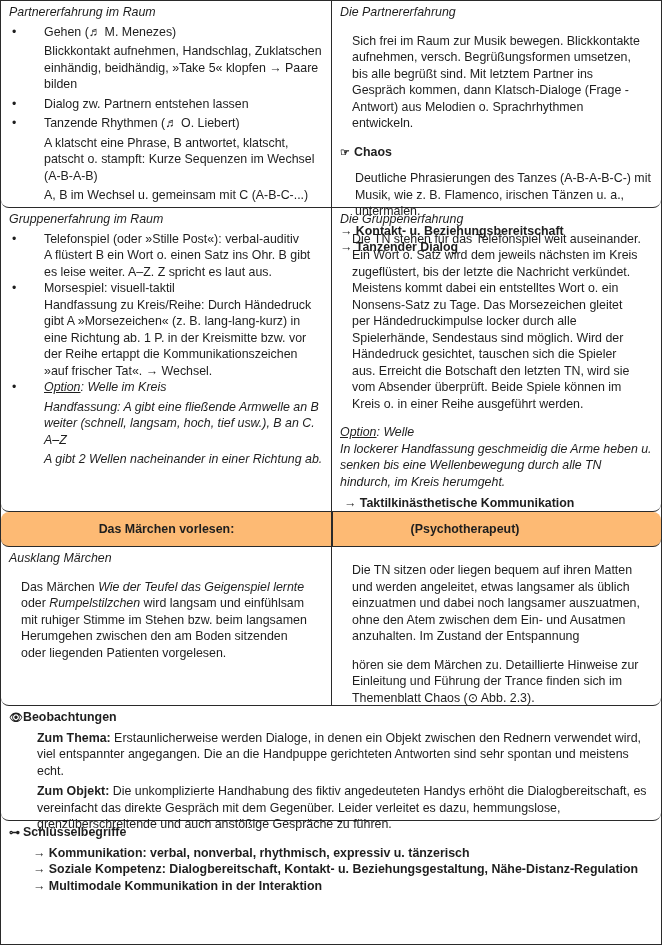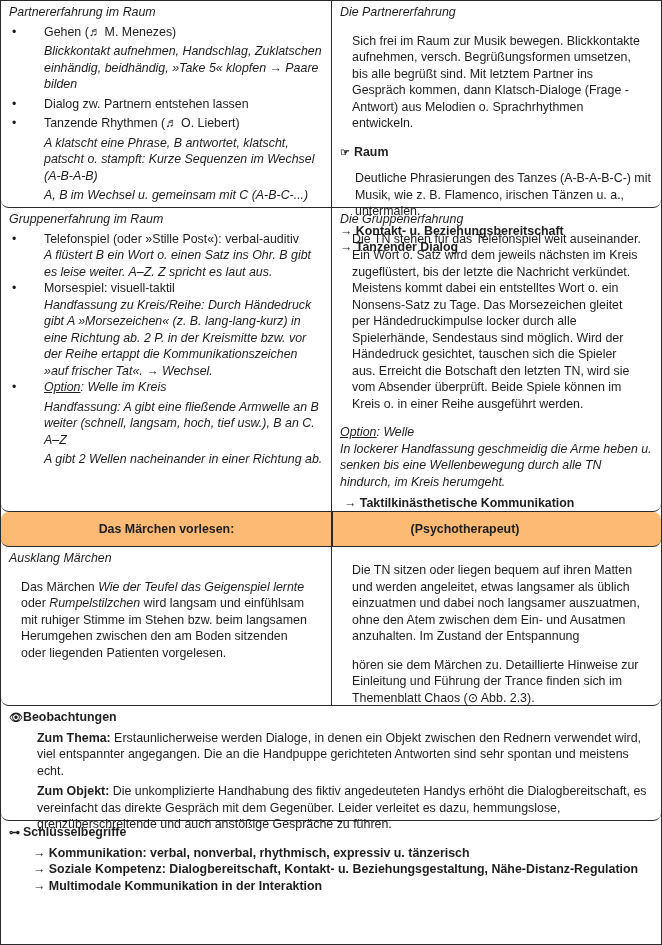--- a/index.html
+++ b/index.html
@@ -16,21 +16,21 @@
     border: 1px solid #2a2a2a;
   }
   .row { position: absolute; left: 0; width: 660px; box-sizing: border-box; border-radius: 8px; }
   .row.bordered { border-bottom: 1.5px solid #2a2a2a; }
   .col { position: absolute; top: 0; bottom: 0; box-sizing: border-box; }
   .col.left { left: 0; width: 331px; border-right: 1.5px solid #2a2a2a; padding: 3px 8px 0 8px; }
   .col.right { left: 331px; width: 329px; padding: 3px 8px 0 8px; }
   .sec-title { font-style: italic; margin-bottom: 3px; }
   .bullet { position: relative; padding-left: 35px; }
   .bullet .dot { position: absolute; left: 3px; top: 0; }
-  .sub { padding-left: 35px; margin-top: 3px; font-style: italic; }
+  .sub { padding-left: 35px; margin-top: 3px; }
   .p { margin: 12px; }
   .gap { margin-top: 3px; }
   .italic { font-style: italic; }
   .u { text-decoration: underline; }
   .bold { font-weight: bold; }
   .tipp-body { padding-left: 15px; margin-top: 10px; }
   .arrow-line { font-weight: bold; }
   .band {
     background: #fdba74;
     display: flex; align-items: center;
@@ -55,34 +55,34 @@
       <div class="bullet"><span class="dot">•</span><span>Gehen (♬ M. Menezes)</span></div>
       <div class="sub">Blickkontakt aufnehmen, Handschlag, Zuklatschen einhändig, beidhändig, »Take 5« klopfen → Paare bilden</div>
       <div class="bullet gap"><span class="dot">•</span><span>Dialog zw. Partnern entstehen lassen</span></div>
       <div class="bullet gap"><span class="dot">•</span><span>Tanzende Rhythmen (♬ O. Liebert)</span></div>
       <div class="sub">A klatscht eine Phrase, B antwortet, klatscht, patscht o. stampft: Kurze Sequenzen im Wechsel (A-B-A-B)</div>
       <div class="sub">A, B im Wechsel u. gemeinsam mit C (A-B-C-...)</div>
     </div>
     <div class="col right">
       <div class="sec-title">Die Partnererfahrung</div>
       <div class="p">Sich frei im Raum zur Musik bewegen. Blickkontakte aufnehmen, versch. Begrüßungsformen umsetzen, bis alle begrüßt sind. Mit letztem Partner ins Gespräch kommen, dann Klatsch-Dialoge (Frage - Antwort) aus Melodien o. Sprachrhythmen entwickeln.</div>
-      <div class="bold"><span class="icon-small">☞</span><span>Raum</span></div>
+      <div class="bold"><span class="icon-small">☞</span><span>Chaos</span></div>
       <div class="tipp-body">Deutliche Phrasierungen des Tanzes (A-B-A-B-C-) mit Musik, wie z. B. Flamenco, irischen Tänzen u. a., untermalen.</div>
       <div class="arrow-line gap">→ Kontakt- u. Beziehungsbereitschaft</div>
       <div class="arrow-line">→ Tanzender Dialog</div>
     </div>
   </div>
 
   <div class="row bordered" style="top:207px; height:304px;">
     <div class="col left">
       <div class="sec-title">Gruppenerfahrung im Raum</div>
       <div class="bullet gap"><span class="dot">•</span><span>Telefonspiel (oder »Stille Post«): verbal-auditiv</span></div>
       <div class="sub" style="margin-top:0">A flüstert B ein Wort o. einen Satz ins Ohr. B gibt es leise weiter. A–Z. Z spricht es laut aus.</div>
       <div class="bullet"><span class="dot">•</span><span>Morsespiel: visuell-taktil</span></div>
-      <div class="sub" style="margin-top:0">Handfassung zu Kreis/Reihe: Durch Händedruck gibt A »Morsezeichen« (z. B. lang-lang-kurz) in eine Richtung ab. 2 P. in der Kreismitte bzw. vor der Reihe ertappt die Kommunikationszeichen »auf frischer Tat«. →  Wechsel.</div>
+      <div class="sub" style="margin-top:0">Handfassung zu Kreis/Reihe: Durch Händedruck gibt A »Morsezeichen« (z. B. lang-lang-kurz) in eine Richtung ab. 1 P. in der Kreismitte bzw. vor der Reihe ertappt die Kommunikationszeichen »auf frischer Tat«. →  Wechsel.</div>
       <div class="bullet italic"><span class="dot" style="font-style:normal">•</span><span class="u">Option</span><span>: Welle im Kreis</span></div>
       <div class="sub italic">Handfassung: A gibt eine fließende Armwelle an B weiter (schnell, langsam, hoch, tief usw.), B an C. A–Z</div>
       <div class="sub italic">A gibt 2 Wellen nacheinander in einer Richtung ab.</div>
     </div>
     <div class="col right">
       <div class="sec-title">Die Gruppenerfahrung</div>
       <div class="p gap">Die TN stehen für das Telefonspiel weit auseinander. Ein Wort o. Satz wird dem jeweils nächsten im Kreis zugeflüstert, bis der letzte die Nachricht verkündet. Meistens kommt dabei ein entstelltes Wort o. ein Nonsens-Satz zu Tage. Das Morsezeichen gleitet per Händedruckimpulse locker durch alle Spielerhände, Sendestaus sind möglich. Wird der Händedruck gesichtet, tauschen sich die Spieler aus. Erreicht die Botschaft den letzten TN, wird sie vom Absender überprüft. Beide Spiele können im Kreis o. in einer Reihe ausgeführt werden.</div>
       <div class="italic"><span class="u">Option</span><span>: Welle</span></div>
       <div class="italic">In lockerer Handfassung geschmeidig die Arme heben u. senken bis eine Wellenbewegung durch alle TN hindurch, im Kreis herumgeht.</div>
       <div class="arrow-line" style="margin-top:5px; padding-left:4px">→ Taktilkinästhetische Kommunikation</div>

